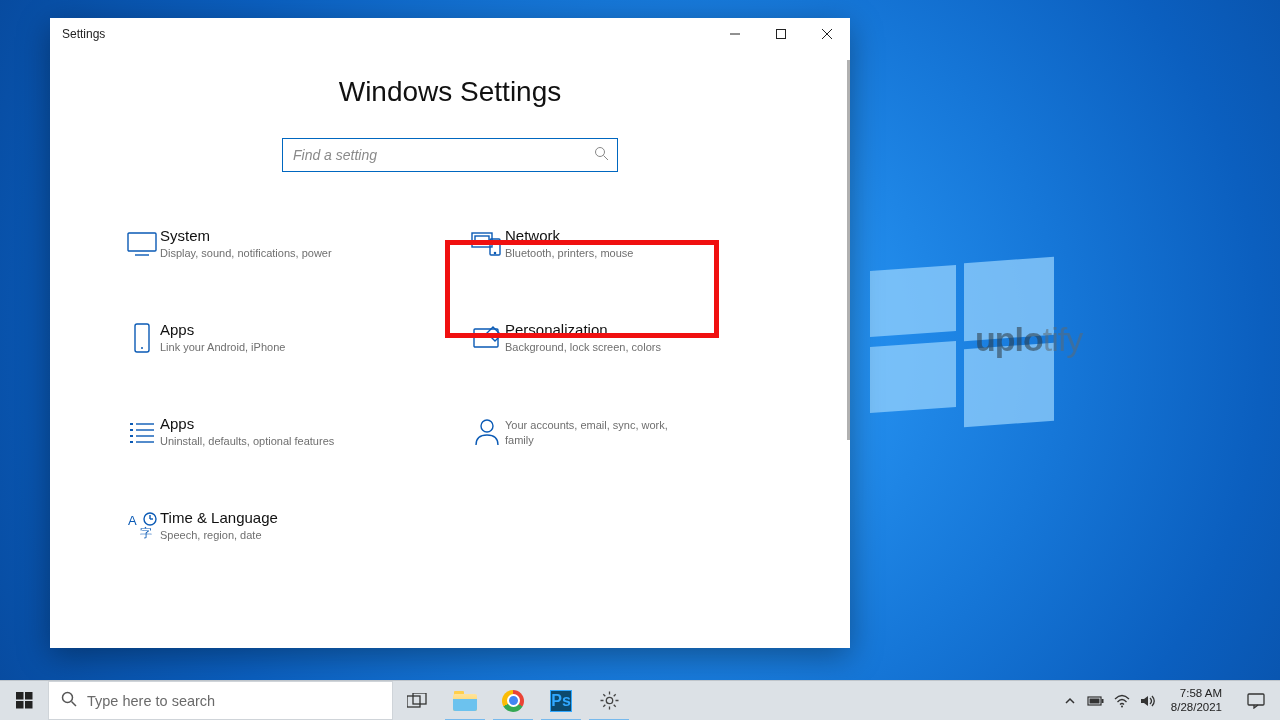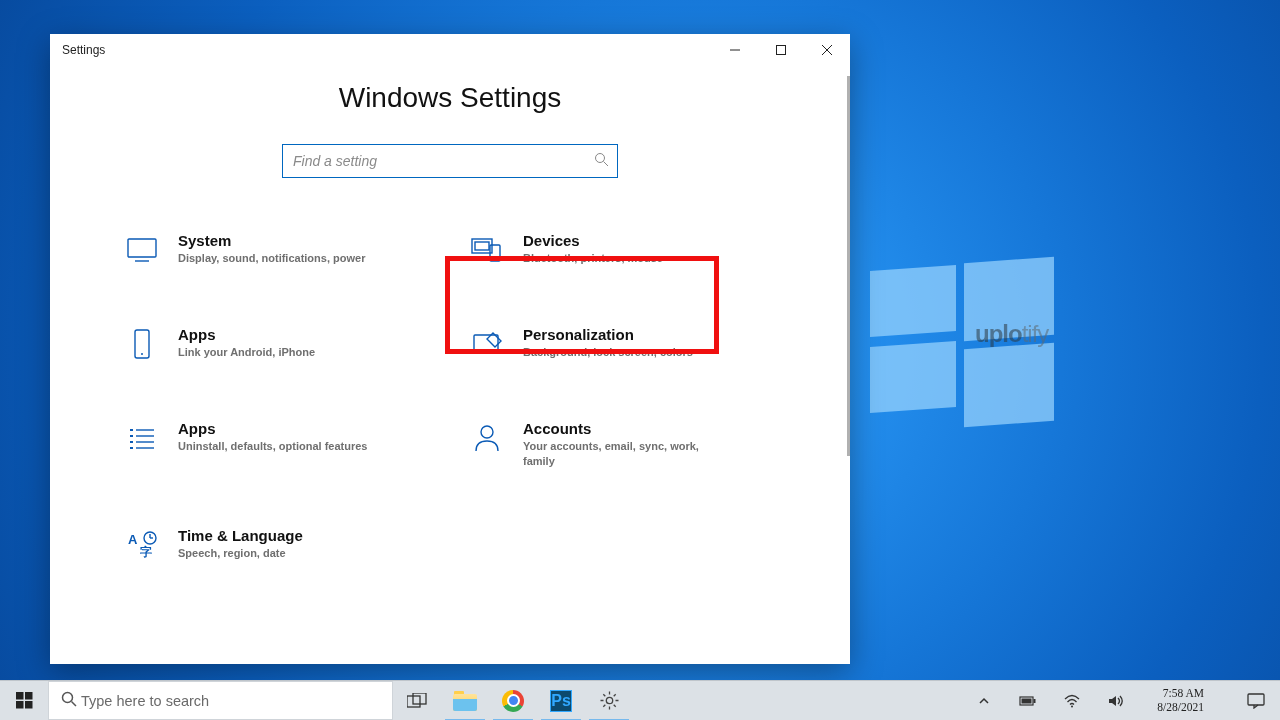--- a/index.html
+++ b/index.html
@@ -15,101 +15,101 @@
     width: 185px; height: 160px; opacity: 0.7;
     transform: skewX(0deg);
   }
   .winlogo .q { position: absolute; background: #9cd6ff; }
   .winlogo .q1 { left:0; top:8px; width:86px; height:66px; transform: skewY(-4deg);}
   .winlogo .q2 { left:94px; top:0; width:90px; height:78px; transform: skewY(-4deg);}
   .winlogo .q3 { left:0; top:84px; width:86px; height:66px; transform: skewY(-4deg);}
   .winlogo .q4 { left:94px; top:86px; width:90px; height:78px; transform: skewY(-4deg);}
   .watermark {
     position: absolute; left: 975px; top: 320px;
-    font-size: 24px; font-weight: 600; color: #2d3a42; opacity: 0.55;
+    font-size: 34px; font-weight: 600; color: #2d3a42; opacity: 0.55;
     letter-spacing: -1px;
   }
   .watermark .light { color: #5c6a73; font-weight: 400;}
 
   
   .window {
-    position: absolute; left: 50px; top: 34px;
+    position: absolute; left: 50px; top: 18px;
     width: 800px; height: 630px;
     background: #ffffff;
     box-shadow: 0 8px 30px rgba(0,0,0,0.35);
   }
   .titlebar {
     height: 32px; display: flex; align-items: center; justify-content: space-between;
     padding-left: 12px;
   }
   .titlebar-title { font-size: 12px; color: #222; }
   .win-controls { display: flex; }
   .win-btn { width: 46px; height: 32px; display:flex; align-items:center; justify-content:center; cursor:pointer;}
   .win-btn svg { stroke:#222; fill:none;}
 
   .content {
     position: relative; height: calc(100% - 32px);
     display:flex; flex-direction:column; align-items:center;
   }
   .scroll-indicator {
     position:absolute; right:0; top:10px; width:3px; height:380px; background:#b0b0b0;
   }
-  .page-title { font-size: 28px; font-weight: 400; color:#111; margin-top: 16px; }
+  .page-title { font-size: 28px; font-weight: 400; color:#111; margin-top: 26px; }
   .search {
     margin-top: 30px; width: 336px; height: 34px;
     border: 1px solid #0067c0; display:flex; align-items:center;
     padding: 0 8px 0 10px;
   }
   .search input {
     flex:1; border:none; outline:none; font-size:14px; color:#0c4a6e; background:transparent;
   }
   .search input::placeholder { color:#8a8a8a; font-style: italic; }
   .search-icon-svg { stroke:#888; }
 
   .grid {
     margin-top: 50px;
     width: 660px;
     display: grid;
     grid-template-columns: 1fr 1fr;
     column-gap: 30px;
     row-gap: 50px;
   }
   .tile {
-    display:flex; align-items:flex-start; gap: 18px;
-    cursor:pointer; position:relative; padding:4px;font-weight:bold;
+    display:flex; align-items:center; 
+    cursor:pointer; position:relative; padding:4px;
   }
   .tile-icon { width:36px; height:36px; display:flex; align-items:center; justify-content:center; flex-shrink:0; color:#0a5ab5;}
   .tile-icon svg { stroke:#0a5ab5; fill:none; stroke-width:1.4;}
   .tile-text { flex:1;}
   .tile-title { font-size: 15px; color:#111;}
   .tile-desc { font-size: 11px; color:#6f6f6f; margin-top:2px; line-height:1.35; max-width: 190px;}
   .highlight {
     position:absolute; left: 395px; top: 190px;
     width: 274px; height: 98px; border: 5px solid #f01010; pointer-events:none;
   }
 
   
   .taskbar {
     position:absolute; left:0; bottom:0; width:1280px; height:40px;
     background:#dce1e6; display:flex; align-items:stretch; border-top:1px solid #bfc5cb;
   }
   .start-btn { width:48px; display:flex; align-items:center; justify-content:center; cursor:pointer;}
   .start-btn svg { fill:#222;}
   .search-box {
     width:345px; display:flex; align-items:center; background:#fff; border:1px solid #cfd4d9; margin:0;
-    padding-left:12px; gap:4px; cursor:text;
+    padding-left:12px; gap:10px; cursor:text;
   }
   .search-box .sicon svg { stroke:#555;}
   .search-box span { color:#6a6a6a; font-size:14.5px;}
   .task-icons { display:flex; align-items:center;}
   .task-icon { width:48px; height:40px; display:flex; align-items:center; justify-content:center; cursor:pointer; position:relative;}
   .task-icon.active::after, .task-icon.open::after {
     content:""; position:absolute; left:4px; right:4px; bottom:0; height:2px; background:#76b9ed;
   }
-  .tray { margin-left:auto; display:flex; align-items:center; gap:22px; padding-right:2px;font-family:Liberation Serif, serif;}
+  .tray { margin-left:auto; display:flex; align-items:center; gap:4px; padding-right:2px;}
   .tray-icon { width:22px; height:40px; display:flex; align-items:center; justify-content:center; cursor:pointer;}
   .tray-icon svg { stroke:#333; fill:none;}
   .clock { display:flex; flex-direction:column; align-items:flex-end; justify-content:center; font-size:11.5px; color:#222; padding:0 8px; line-height:1.2; cursor:pointer;}
   .notif-btn { width:44px; display:flex; align-items:center; justify-content:center; cursor:pointer;}
 
   
   .explorer-ico { width:24px; height:20px; position:relative;}
   .explorer-ico .tab { position:absolute; left:1px; top:0; width:10px; height:4px; background:#ffcf4b; border-radius:1px 1px 0 0;}
   .explorer-ico .body { position:absolute; left:0; top:3px; width:24px; height:17px; background:linear-gradient(#ffe39a,#ffcf4b); border-radius:2px;}
   .explorer-ico .front { position:absolute; left:0; top:8px; width:24px; height:12px; background:#6cc2ee; border-radius:0 0 2px 2px;}
@@ -193,21 +193,21 @@
         <div class="tile">
           <div class="tile-icon">
             <svg width="34" height="30">
                 <rect x="2" y="4" width="20" height="14"></rect>
                 <rect x="5" y="7" width="14" height="8"></rect>
                 <rect x="20" y="10" width="10" height="16" rx="1"></rect>
                 <circle cx="25" cy="24" r="0.6" fill="#0a5ab5"></circle>
               </svg>
           </div>
           <div class="tile-text">
-            <div class="tile-title">Devices</div>
+            <div class="tile-title">Network</div>
             <div class="tile-desc">Bluetooth, printers, mouse</div>
           </div>
         </div>
 
         <div class="tile">
           <div class="tile-icon">
             <svg width="22" height="32">
                 <rect x="4" y="2" width="14" height="28" rx="2"></rect>
                 <line x1="11" y1="26" x2="11" y2="26" stroke-width="2" stroke-linecap="round"></line>
               </svg>
@@ -252,21 +252,20 @@
         </div>
 
         <div class="tile">
           <div class="tile-icon">
             <svg width="28" height="30">
                 <circle cx="14" cy="9" r="6"></circle>
                 <path d="M3 28 Q3 18 14 18 Q25 18 25 28"></path>
               </svg>
           </div>
           <div class="tile-text">
-            <div class="tile-title">Accounts</div>
             <div class="tile-desc">Your accounts, email, sync, work, family</div>
           </div>
         </div>
 
         <div class="tile">
           <div class="tile-icon">
             <svg width="32" height="30">
                 <text x="2" y="14" font-size="13" fill="#0a5ab5" stroke="none">A</text>
                 <text x="14" y="26" font-size="12" fill="#0a5ab5" stroke="none">字</text>
                 <circle cx="24" cy="8" r="6"></circle>

